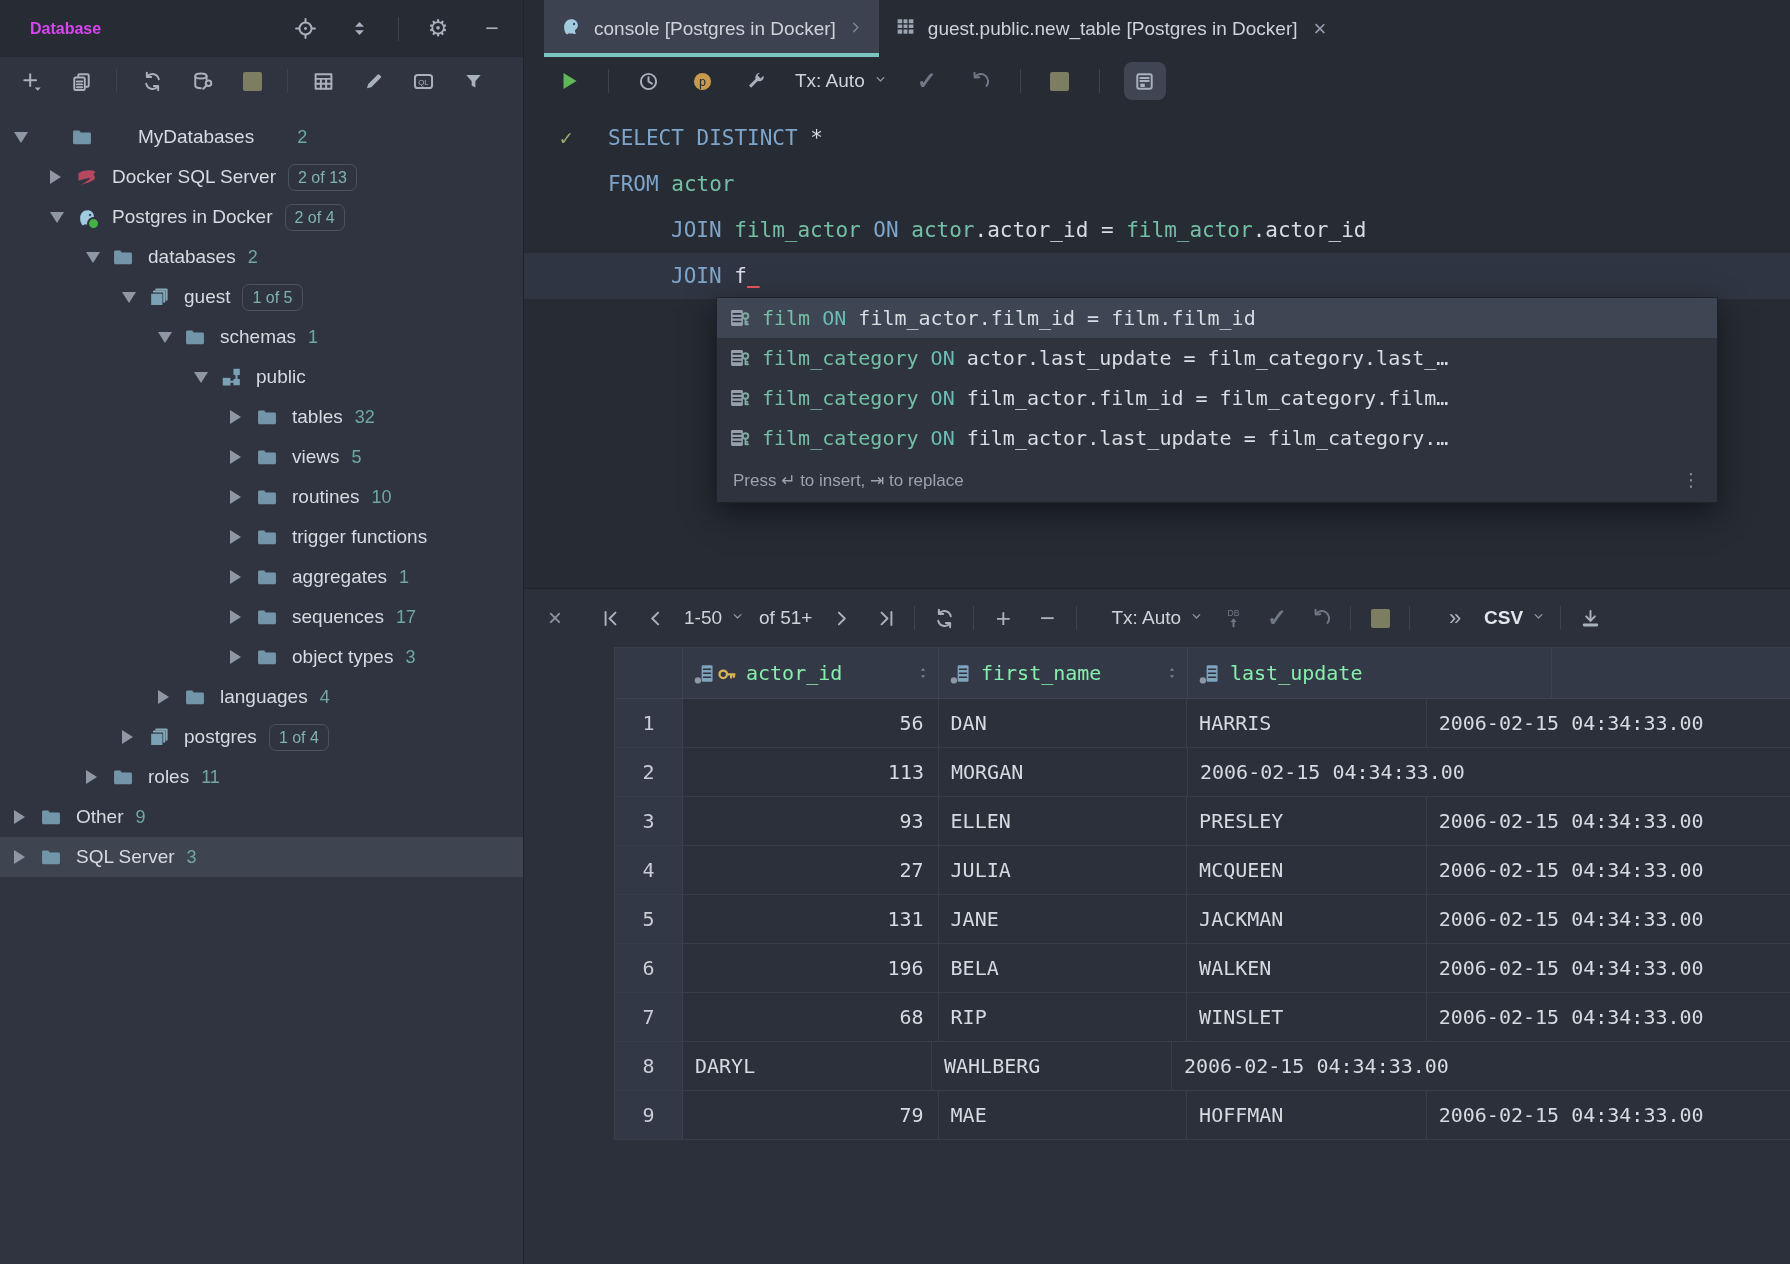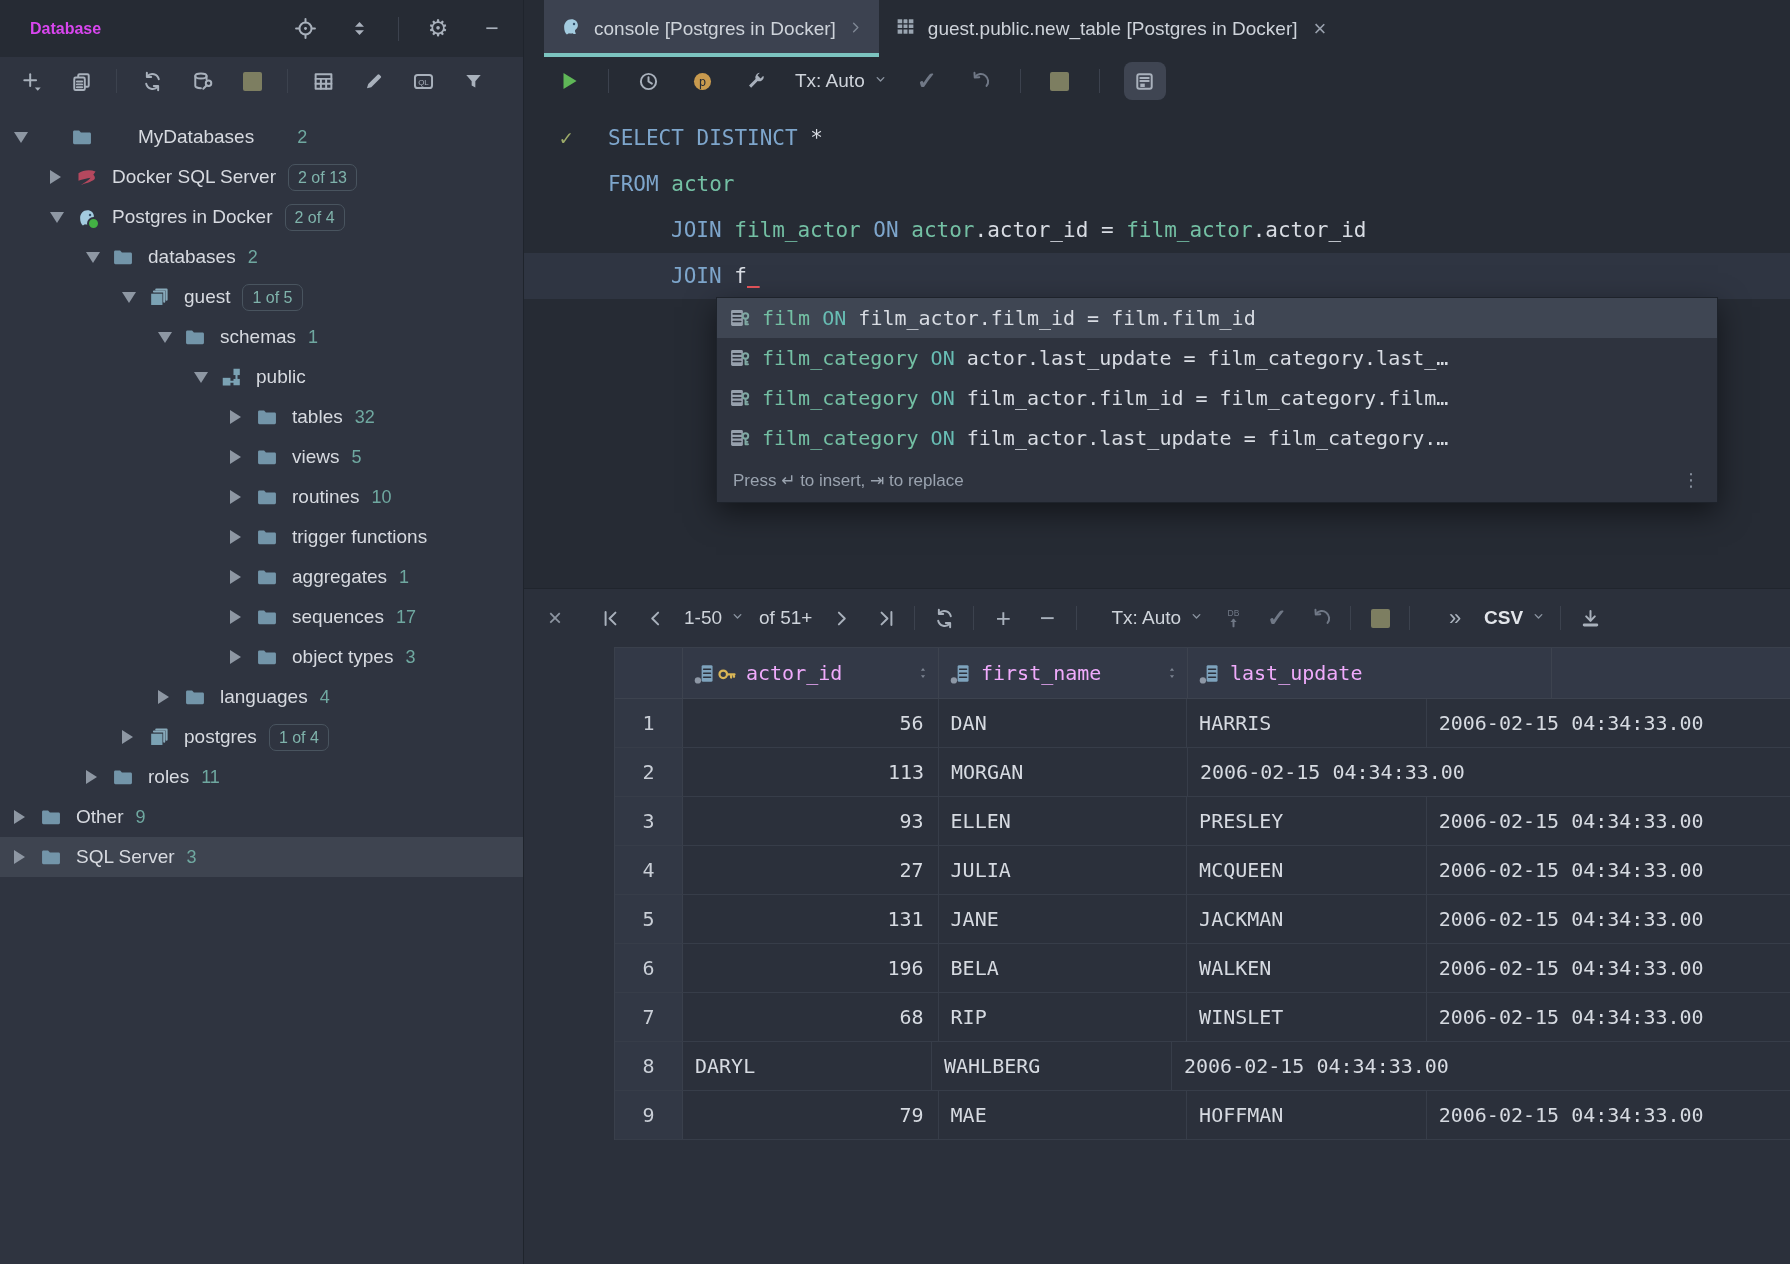--- a/index.html
+++ b/index.html
@@ -78,21 +78,21 @@
   .kebab{color:#8a93a0;font-size:18px;letter-spacing:1px;}
 
   
   .results{position:absolute;left:0;top:588px;right:0;bottom:0;background:#2b303b;
         border-top:1px solid #20252d;}
   .res-toolbar{height:58px;display:flex;align-items:center;color:#a9b1bc;padding-left:16px;gap:14px;}
   .res-label{font-size:19px;color:#ced3da;}
   .dim{color:#707886;}
   .grid{position:absolute;left:90px;top:58px;right:0;border-left:1px solid #3a404c;}
   .ghead{display:flex;height:50px;background:#333947;border-top:1px solid #3a404c;
-        border-bottom:1px solid #3d434f;font-family:"DejaVu Sans Mono",monospace;font-size:20px;color:#f0abfc;}
+        border-bottom:1px solid #3d434f;font-family:"DejaVu Sans Mono",monospace;font-size:20px;color:#86efac;}
   .ghead .hc{display:flex;align-items:center;gap:9px;border-right:1px solid #3d434f;padding:0 8px 0 10px;box-sizing:border-box;}
   .hc .sort{margin-left:auto;}
   .grow{display:flex;height:48px;border-bottom:1px solid #373d49;background:#2b303b;
         font-family:"DejaVu Sans Mono",monospace;font-size:20px;color:#d6dae1;}
   .gnum{width:68px;flex:none;background:#323845;color:#c9ced6;display:flex;align-items:center;
         justify-content:center;border-right:1px solid #3a404c;box-sizing:border-box;}
   .gc{display:flex;align-items:center;border-right:1px solid #373d49;box-sizing:border-box;
         padding:0 14px 0 12px;overflow:hidden;white-space:nowrap;}
   .gc.num{justify-content:flex-end;}
   .w-id{width:256px;}  .w-fn{width:249px;}  .w-ln{width:240px;}  .w-lu{width:364px;border-right:none;}

